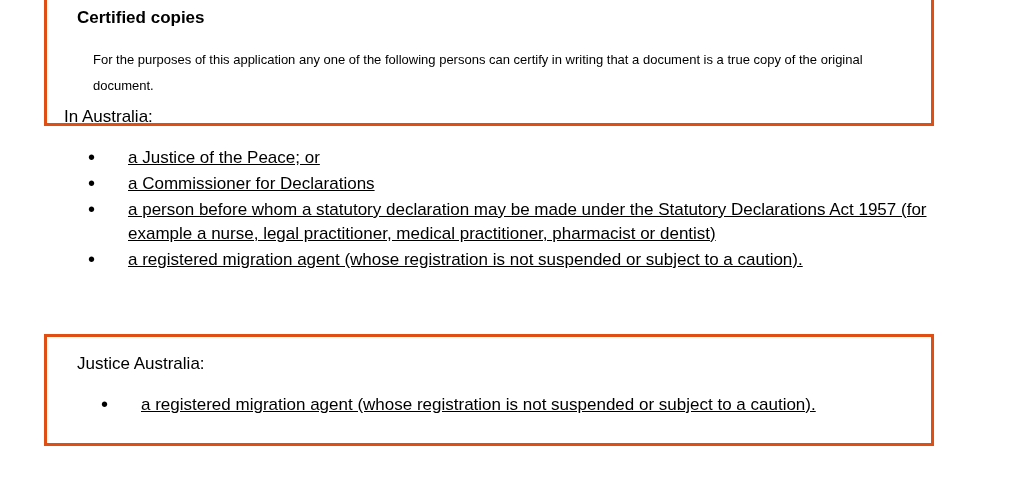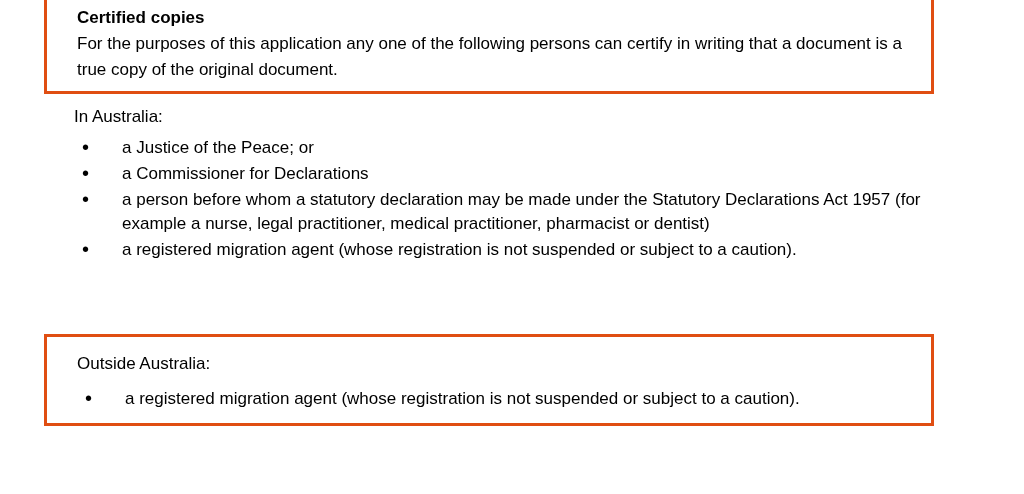--- a/index.html
+++ b/index.html
@@ -32,40 +32,41 @@
     width: 890px;
     padding: 6px 10px 8px 30px;
   }
   #certified-box .heading {
     font-size: 17px;
     font-weight: bold;
     line-height: 26px;
     margin: 0 0 0 0;
   }
   #certified-box .para {
-    font-size: 17px;
+    font-size: 13px;
     line-height: 26px;
-    margin: 0;
+    margin: 16px;
   }
   
   #australia-section {
     position: absolute;
-    left: 74px;
+    left: 64px;
     top: 104px;
     width: 880px;
   }
   .section-label {
     font-size: 17px;
     line-height: 26px;
     margin: 0 0 6px 0;
   }
   ul.bullets {
     list-style: none;
-    margin: 0;
+    margin: 16px;
     padding: 0;
+    text-decoration: underline;
   }
   ul.bullets li {
     position: relative;
     font-size: 17px;
     line-height: 24px;
     padding-left: 48px;
     margin-bottom: 2px;
   }
   ul.bullets li::before {
     content: "\2022";
@@ -101,19 +102,19 @@
     <p class="section-label">In Australia:</p>
     <ul class="bullets">
       <li>a Justice of the Peace; or</li>
       <li>a Commissioner for Declarations</li>
       <li>a person before whom a statutory declaration may be made under the Statutory Declarations Act 1957 (for example a nurse, legal practitioner, medical practitioner, pharmacist or dentist)</li>
       <li>a registered migration agent (whose registration is not suspended or subject to a caution).</li>
     </ul>
   </section>
 
   <section class="box-outlined" id="outside-box">
-    <p class="section-label">Outside Australia:</p>
+    <p class="section-label">Justice Australia:</p>
     <ul class="bullets">
       <li>a registered migration agent (whose registration is not suspended or subject to a caution).</li>
     </ul>
   </section>
 
 </div>
 
 </body></html>

